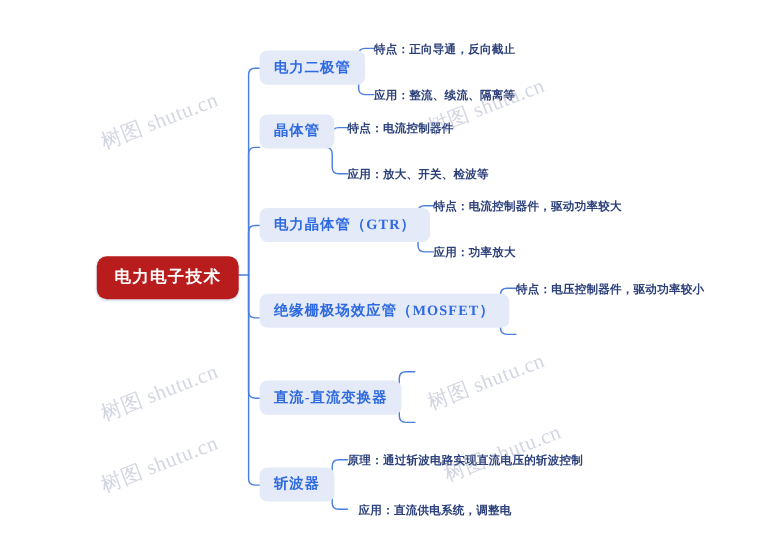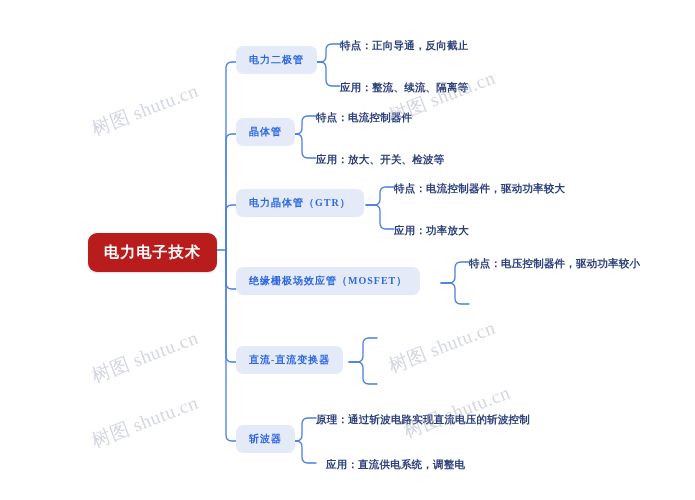--- a/index.html
+++ b/index.html
@@ -72,21 +72,21 @@
     padding: 11px 16px;
     line-height: 1.15;
     font-family: "Liberation Serif", "DejaVu Serif", serif;
     box-shadow: 0 1px 2px rgba(40,80,160,.18);
   }
 
   .branch-node {
     background: #e4eaf8;
     color: #2f6ae0;
     border-radius: 7px;
-    font-size: 10px;
+    font-size: 13px;
     font-weight: 700;
     letter-spacing: 1px;
     padding: 8px 13px;
     line-height: 1.15;
     font-family: "Liberation Serif", "DejaVu Serif", serif;
   }
 
   .leaf-node {
     color: #2b3f7a;
     font-size: 10.5px;
@@ -146,21 +146,21 @@
   <div class="node branch-node" style="left:236px; top:46px;">
     <span>电力二极管</span>
   </div>
   <div class="node leaf-node" style="left:340px; top:38px;">
     <span>特点：正向导通，反向截止</span>
   </div>
   <div class="node leaf-node" style="left:340px; top:80px;">
     <span>应用：整流、续流、隔离等</span>
   </div>
 
-  <div class="node branch-node" style="left:236px; top:118px;">
+  <div class="node branch-node" style="left:236px; top:104px;">
     <span>晶体管</span>
   </div>
   <div class="node leaf-node" style="left:316px; top:110px;">
     <span>特点：电流控制器件</span>
   </div>
   <div class="node leaf-node" style="left:316px; top:152px;">
     <span>应用：放大、开关、检波等</span>
   </div>
 
   <div class="node branch-node" style="left:236px; top:189px;">

